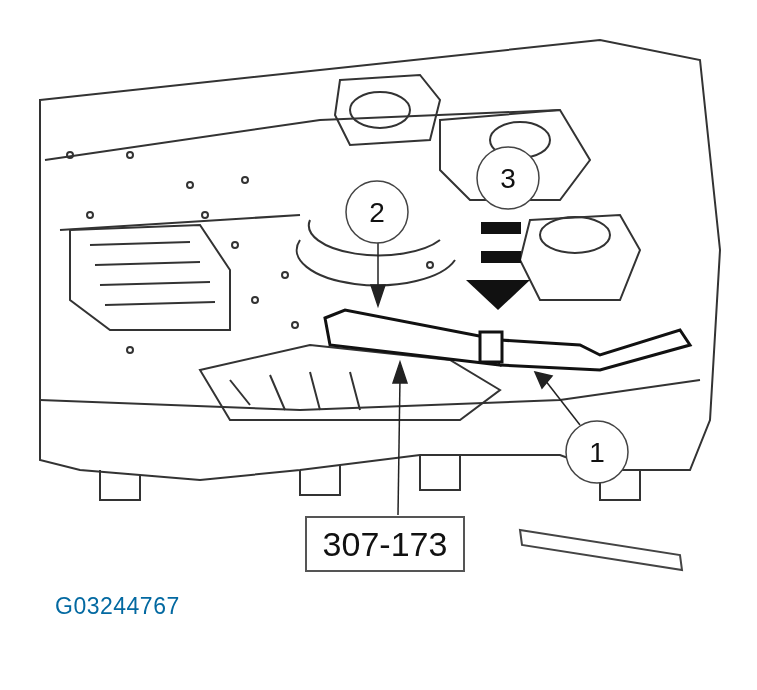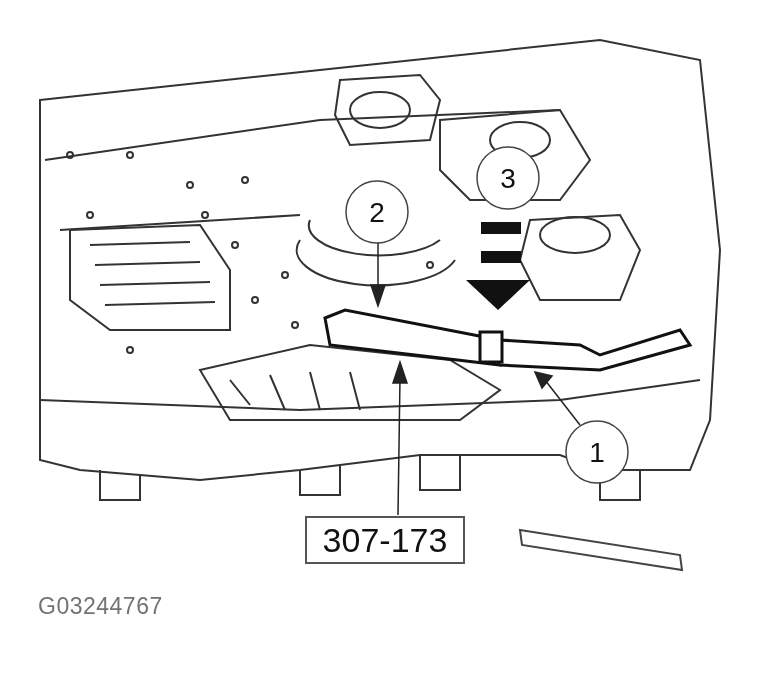--- a/index.html
+++ b/index.html
@@ -1,20 +1,20 @@
 <!DOCTYPE html>
 <html><head>
 <meta charset="utf-8">
 <style>
   html,body{margin:0;padding:0;background:#fff;}
   #stage{position:relative;width:757px;height:690px;background:#fff;overflow:hidden;font-family:"Liberation Sans",sans-serif;}
   svg{position:absolute;left:0;top:0;}
   .callout-text{font-family:"Liberation Sans",sans-serif;font-size:28px;fill:#111;}
-  .tool-box{position:absolute;left:305px;top:516px;width:160px;height:48px;border:2px solid #555;background:#fff;display:flex;align-items:center;justify-content:center;font-size:34px;color:#111;box-sizing:border-box;}
-  .fig-id{position:absolute;left:38px;top:593px;font-size:23px;color:#737373;letter-spacing:0.5px;}
+  .tool-box{position:absolute;left:305px;top:516px;width:160px;height:56px;border:2px solid #555;background:#fff;display:flex;align-items:center;justify-content:center;font-size:34px;color:#111;box-sizing:border-box;}
+  .fig-id{position:absolute;left:55px;top:593px;font-size:23px;color:#0369a1;letter-spacing:0.5px;}
 </style>
 </head>
 <body>
 
 <div id="stage">
   <svg width="757" height="690" viewBox="0 0 757 690">
     <g fill="none" stroke="#333" stroke-width="2">
 
       <path d="M40 100 L320 70 L600 40 L700 60 L720 250 L710 420 L690 470 L600 470 L560 455 L420 455 L300 470 L200 480 L80 470 L40 460 Z"></path>
       <path d="M45 160 L320 120 L560 110"></path>

